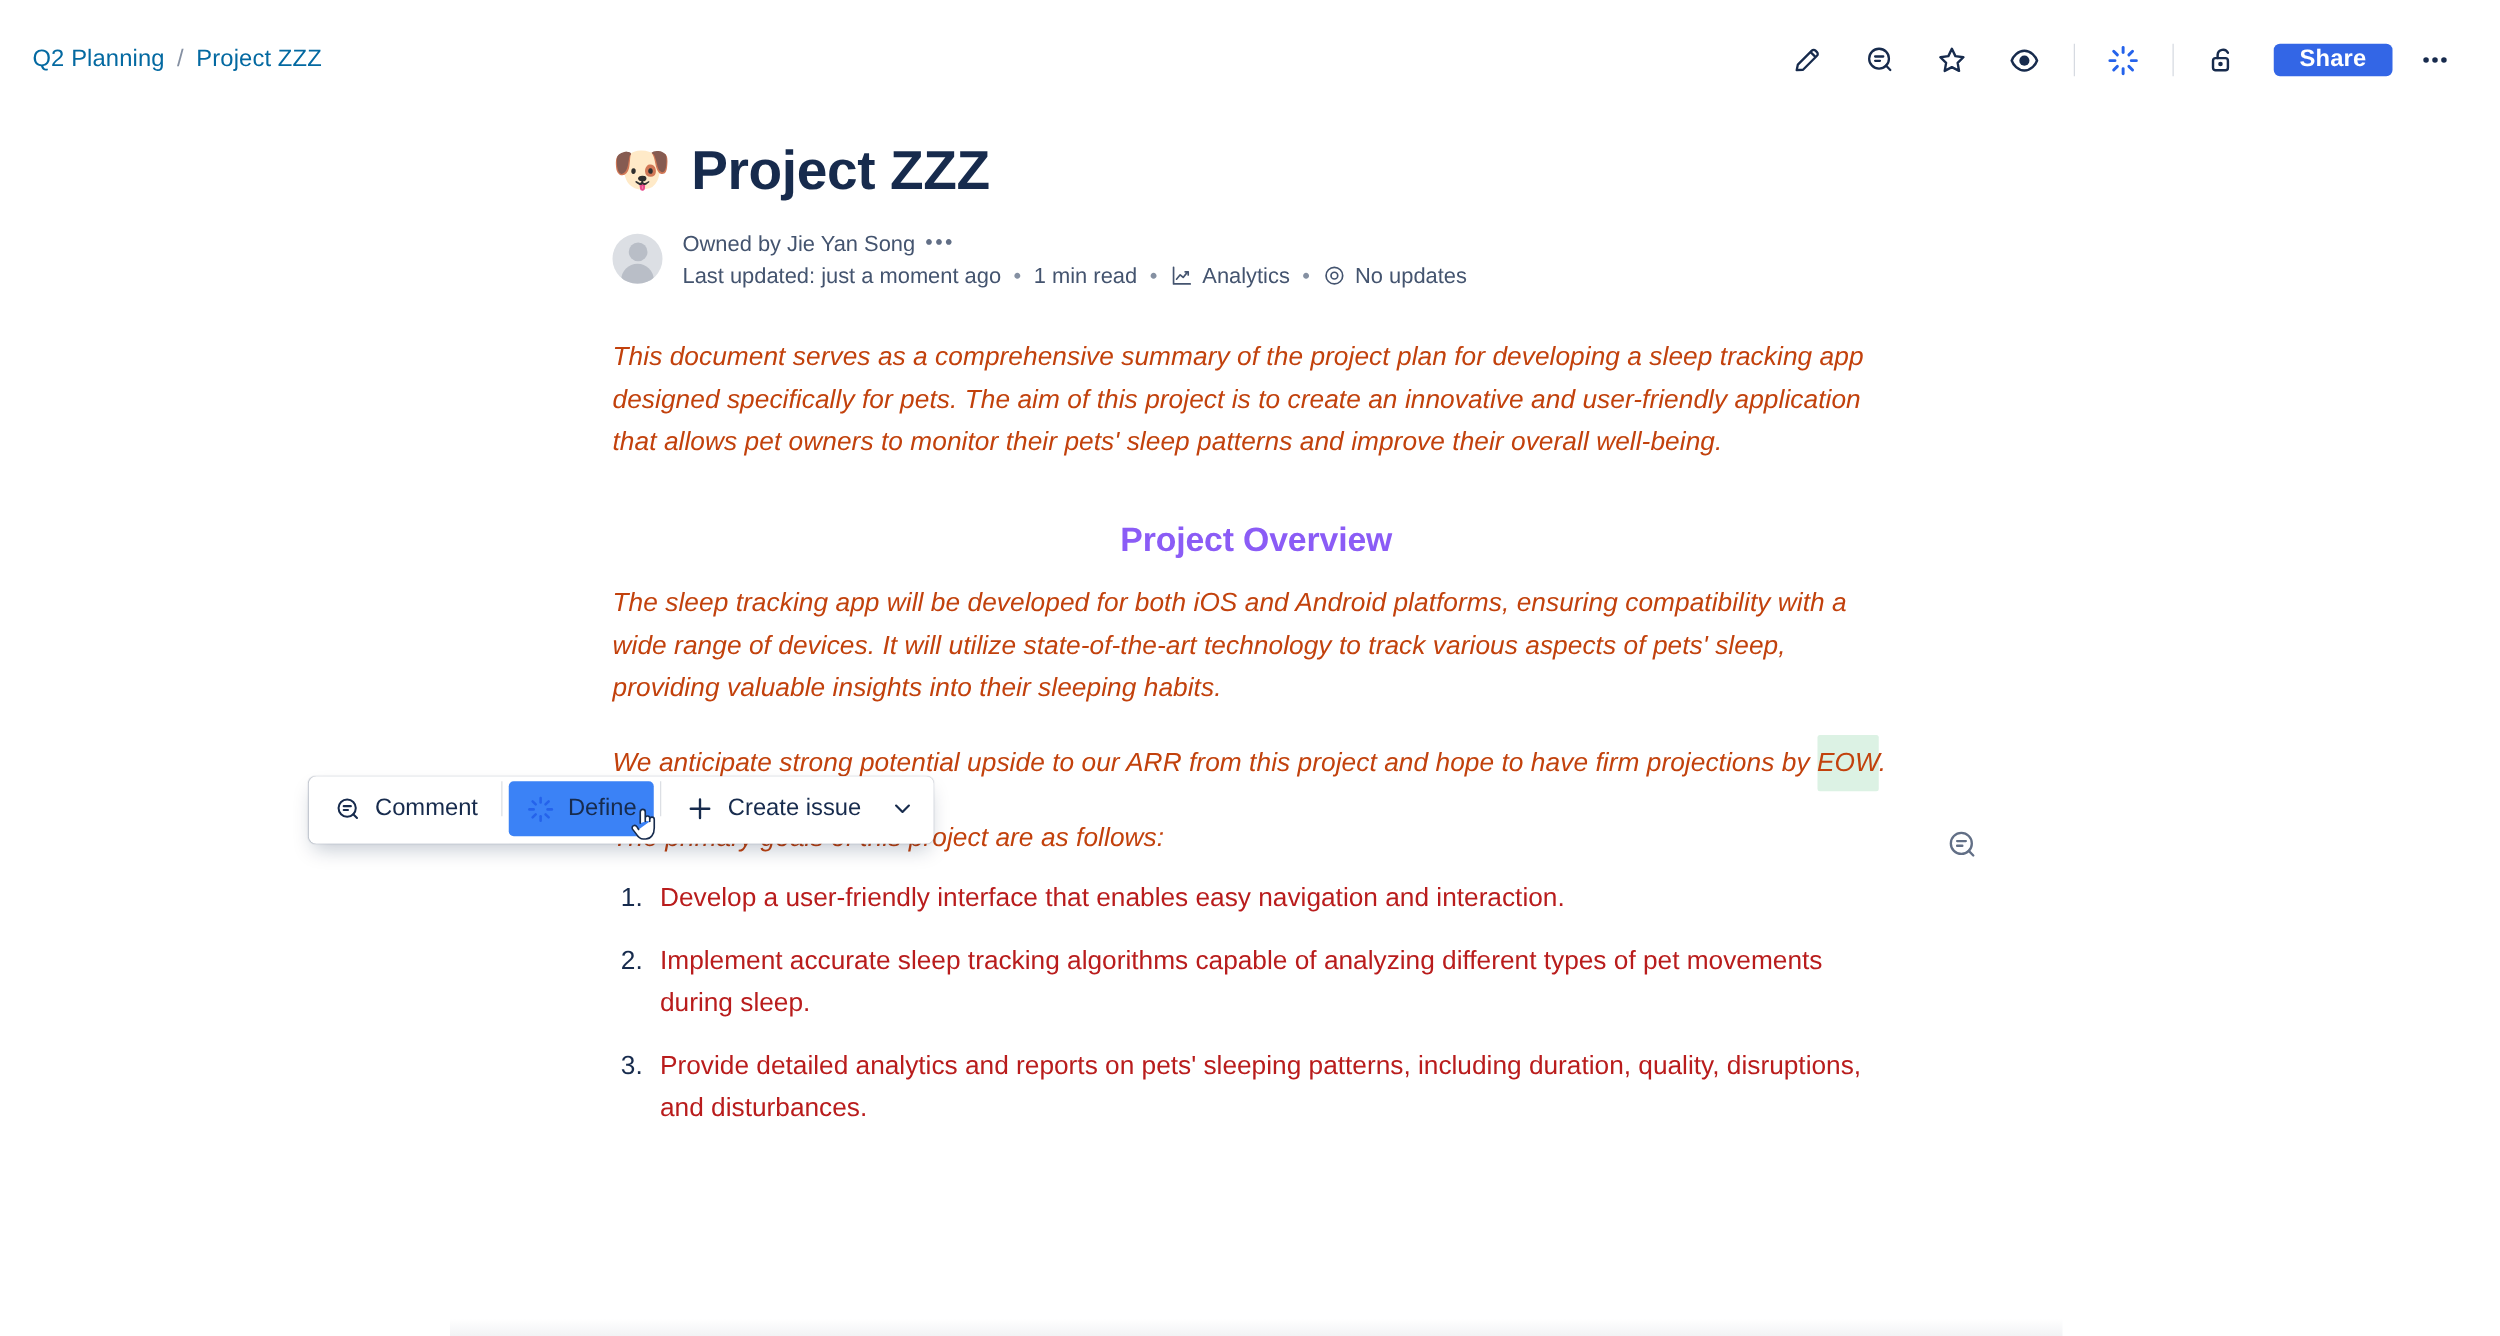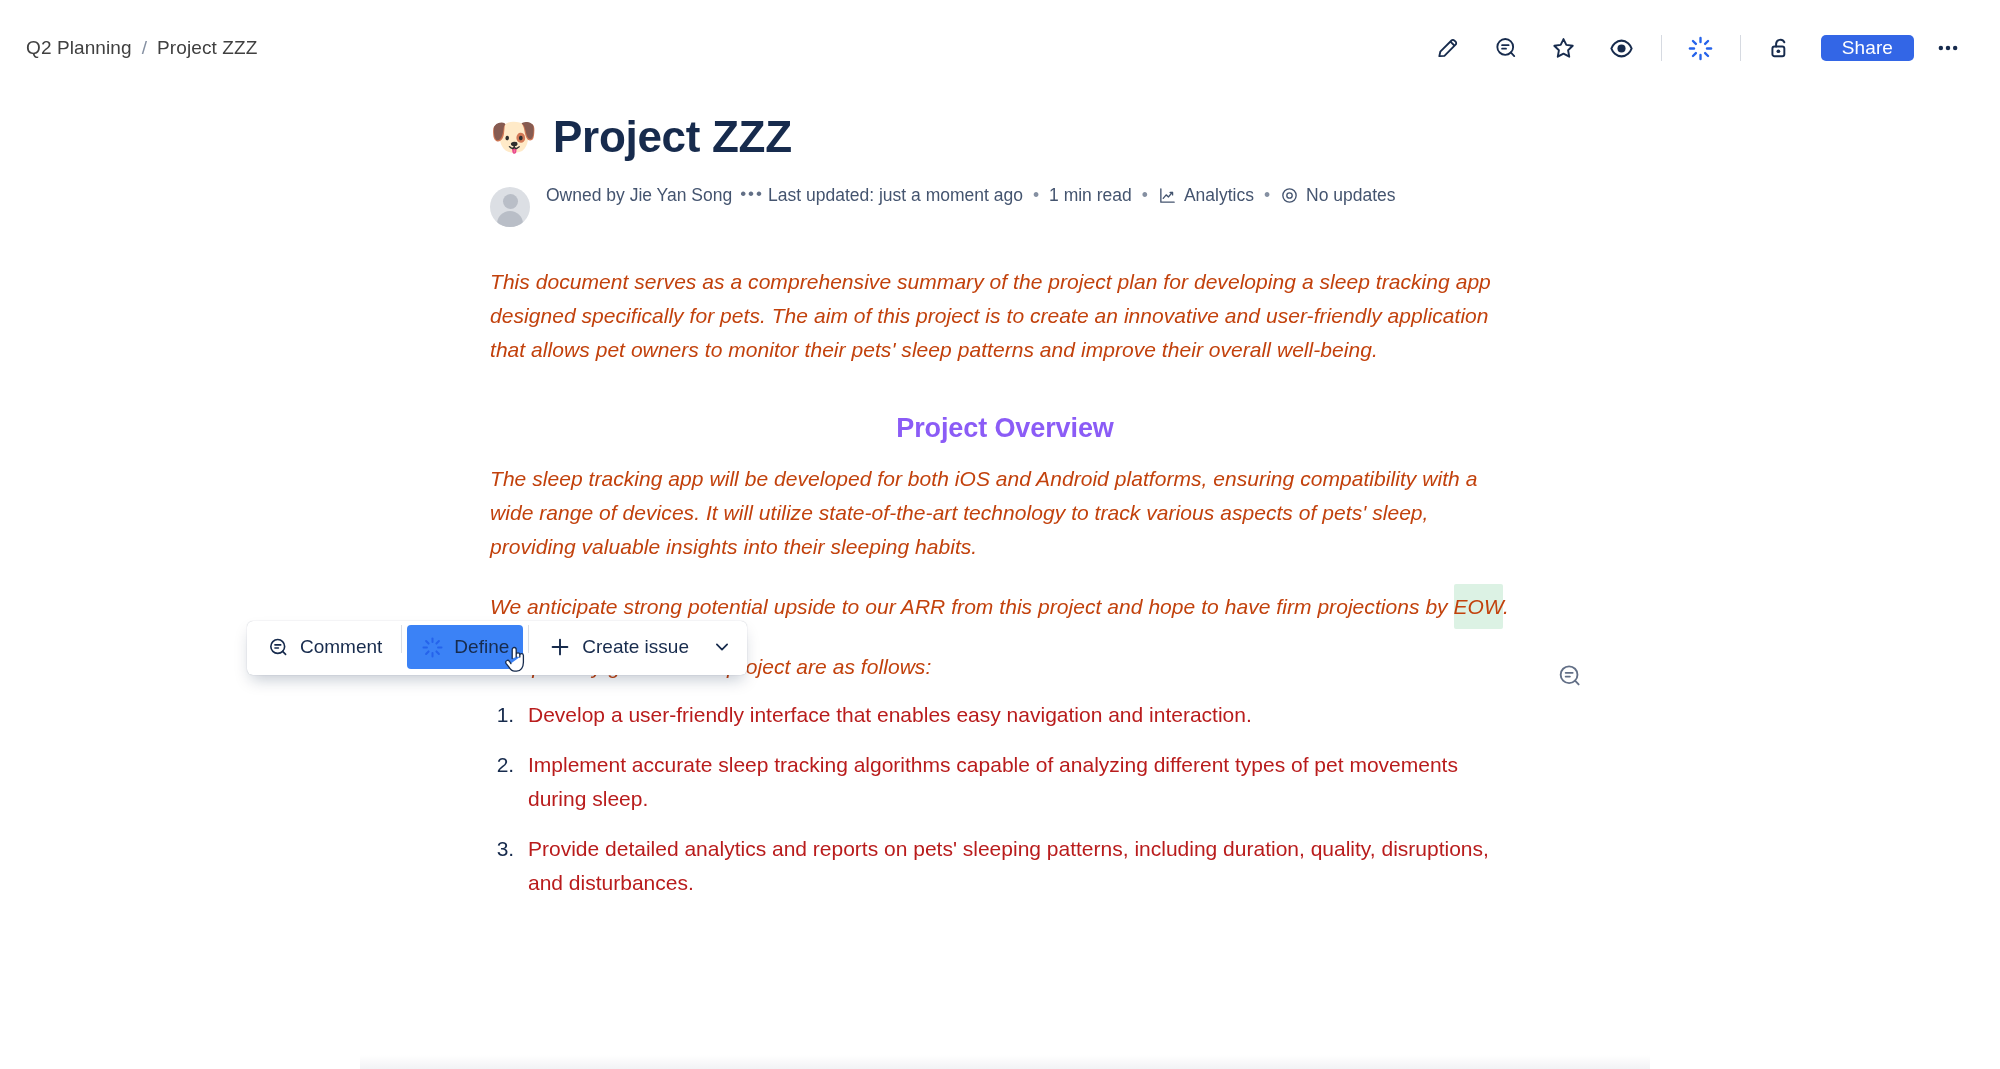--- a/index.html
+++ b/index.html
@@ -34,21 +34,21 @@
     background: #ffffff;
   }
 
   .breadcrumb {
     display: flex;
     align-items: center;
     font-size: 19px;
     color: #44546F;
     letter-spacing: .1px;
   }
-  .breadcrumb .crumb { color: #404040; }
+  .breadcrumb .crumb { color: #0369a1; }
   .breadcrumb .sep { margin: 0 10px; color: #8590A2; }
 
   .topbar-actions {
     display: flex;
     align-items: center;
     gap: 0px;
   }
   .icon-btn {
     width: 44px; height: 44px;
     display: flex; align-items: center; justify-content: center;
@@ -58,21 +58,21 @@
   }
   .divider-v {
     width: 1px; height: 26px;
     background: #d6dae1;
     margin: 0 10px;
   }
   .share-btn {
     background: #3366e6;
     color: #ffffff;
     font-size: 19px;
-    font-weight: 400;
+    font-weight: 700;
     padding: 2px 21px;
     border-radius: 5px;
     border: none;
     cursor: pointer;
     margin-left: 12px;
     margin-right: 6px;
     font-family: "Liberation Sans", sans-serif;
     letter-spacing: .1px;
   }
   .more-btn {
@@ -134,21 +134,21 @@
     left: 12.5px; top: 7px;
   }
   .avatar::after {
     content: "";
     position: absolute;
     width: 26px; height: 16px;
     border-radius: 13px 13px 0 0;
     background: #b9bec7;
     left: 7px; bottom: 0;
   }
-  .meta-lines { display: flex; flex-direction: row; gap: 4px; }
+  .meta-lines { display: flex; flex-direction: column; gap: 4px; }
   .meta-line1 {
     font-size: 17.5px;
     color: #44546F;
     display: flex;
     align-items: center;
     gap: 8px;
   }
   .meta-owner { cursor: pointer; }
   .meta-dots {
     color: #626f86;

